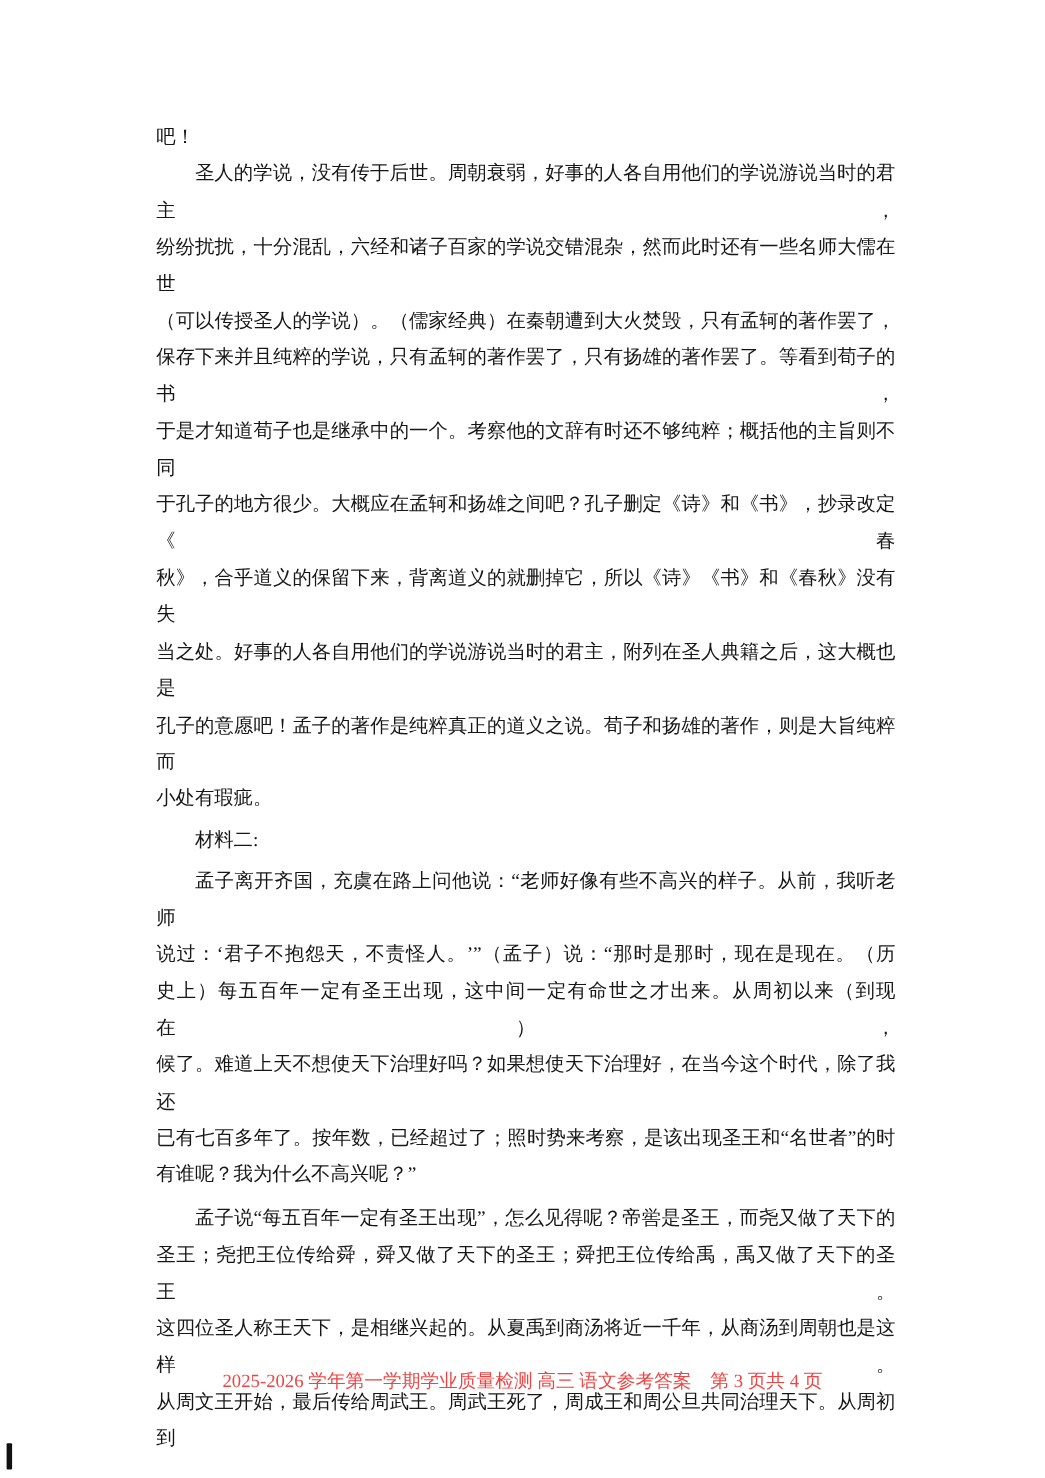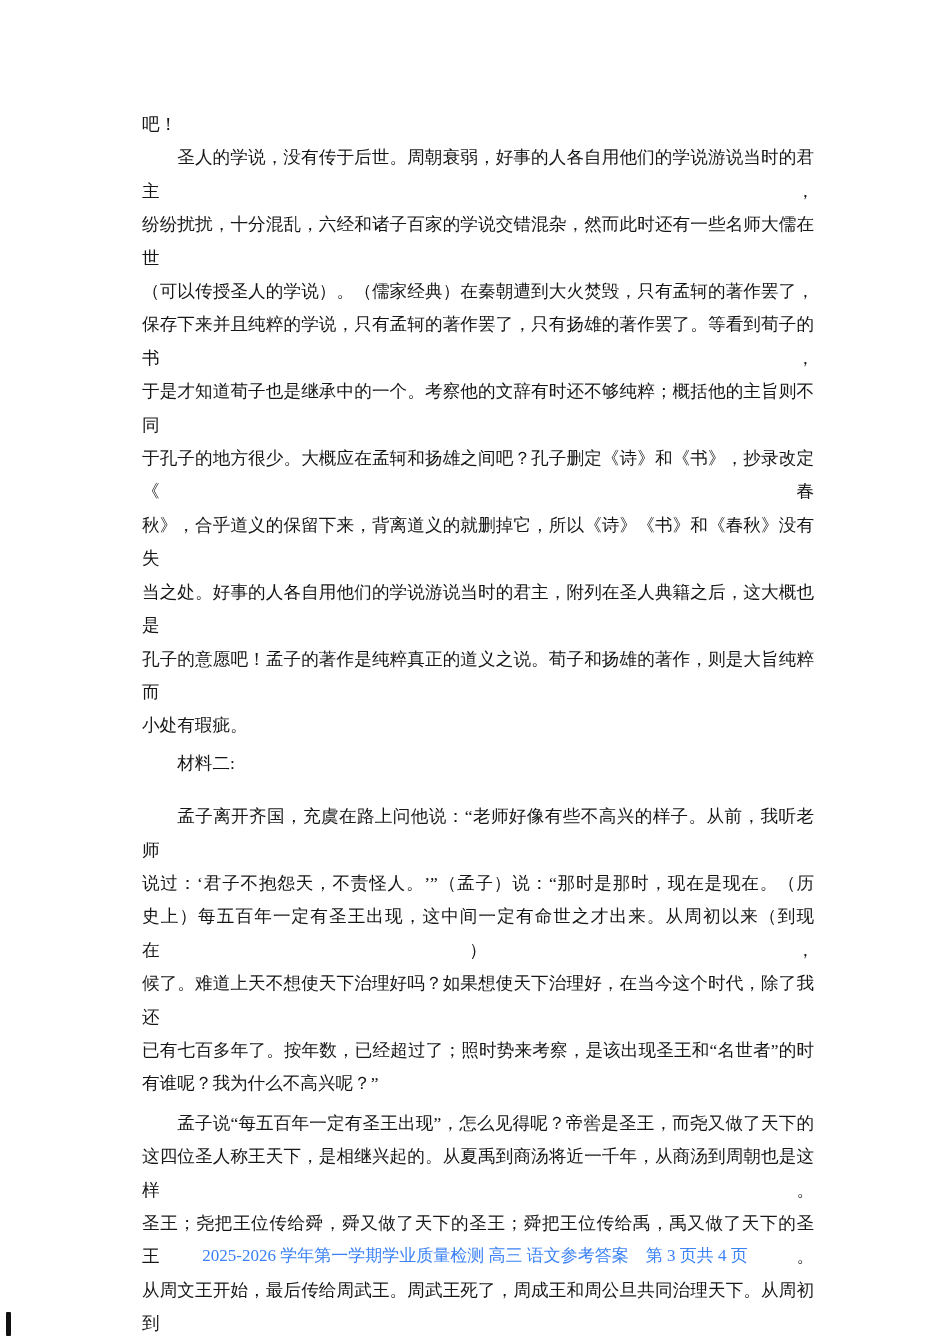--- a/index.html
+++ b/index.html
@@ -34,21 +34,21 @@
   .ln-end { text-align-last: left; }
   .ind { text-indent: 2em; }
   .footer {
     position: absolute;
     left: 0;
     top: 1244px;
     width: 100%;
     text-align: center;
     font-size: 17px;
     line-height: 24px;
-    color: #3b82f6;
+    color: #ef4444;
   }
   .artifact {
     position: absolute;
     left: 6px;
     top: 1312px;
     width: 5px;
     height: 24px;
     background: #111111;
     border-radius: 1px;
   }
@@ -69,30 +69,30 @@
         <div class="ln">于是才知道荀子也是继承中的一个。考察他的文辞有时还不够纯粹；概括他的主旨则不同</div>
         <div class="ln">于孔子的地方很少。大概应在孟轲和扬雄之间吧？孔子删定《诗》和《书》，抄录改定《春</div>
         <div class="ln">秋》，合乎道义的保留下来，背离道义的就删掉它，所以《诗》《书》和《春秋》没有失</div>
         <div class="ln">当之处。好事的人各自用他们的学说游说当时的君主，附列在圣人典籍之后，这大概也是</div>
         <div class="ln">孔子的意愿吧！孟子的著作是纯粹真正的道义之说。荀子和扬雄的著作，则是大旨纯粹而</div>
         <div class="ln ln-end">小处有瑕疵。</div>
       </div>
       <div class="block" style="margin-top: 4px;">
         <div class="ln ln-end ind">材料二:</div>
       </div>
-      <div class="block" style="margin-top: 20px;">
+      <div class="block" style="margin-top: 4px;">
         <div class="ln ind">孟子离开齐国，充虞在路上问他说：“老师好像有些不高兴的样子。从前，我听老师</div>
         <div class="ln">说过：‘君子不抱怨天，不责怪人。’”（孟子）说：“那时是那时，现在是现在。（历</div>
         <div class="ln">史上）每五百年一定有圣王出现，这中间一定有命世之才出来。从周初以来（到现在），</div>
         <div class="ln">候了。难道上天不想使天下治理好吗？如果想使天下治理好，在当今这个时代，除了我还</div>
         <div class="ln">已有七百多年了。按年数，已经超过了；照时势来考察，是该出现圣王和“名世者”的时</div>
         <div class="ln ln-end">有谁呢？我为什么不高兴呢？”</div>
       </div>
       <div class="block" style="margin-top: 6px;">
         <div class="ln ind">孟子说“每五百年一定有圣王出现”，怎么见得呢？帝喾是圣王，而尧又做了天下的</div>
+        <div class="ln">圣王；尧把王位传给舜，舜又做了天下的圣王；舜把王位传给禹，禹又做了天下的圣王。</div>
         <div class="ln">这四位圣人称王天下，是相继兴起的。从夏禹到商汤将近一千年，从商汤到周朝也是这样。</div>
-        <div class="ln">圣王；尧把王位传给舜，舜又做了天下的圣王；舜把王位传给禹，禹又做了天下的圣王。</div>
         <div class="ln">从周文王开始，最后传给周武王。周武王死了，周成王和周公旦共同治理天下。从周初到</div>
       </div>
     </div>
   <div class="footer">2025-2026 学年第一学期学业质量检测 高三 语文参考答案　第 3 页共 4 页</div>
   <div class="artifact"></div>
 </div>
 
 </body></html>

